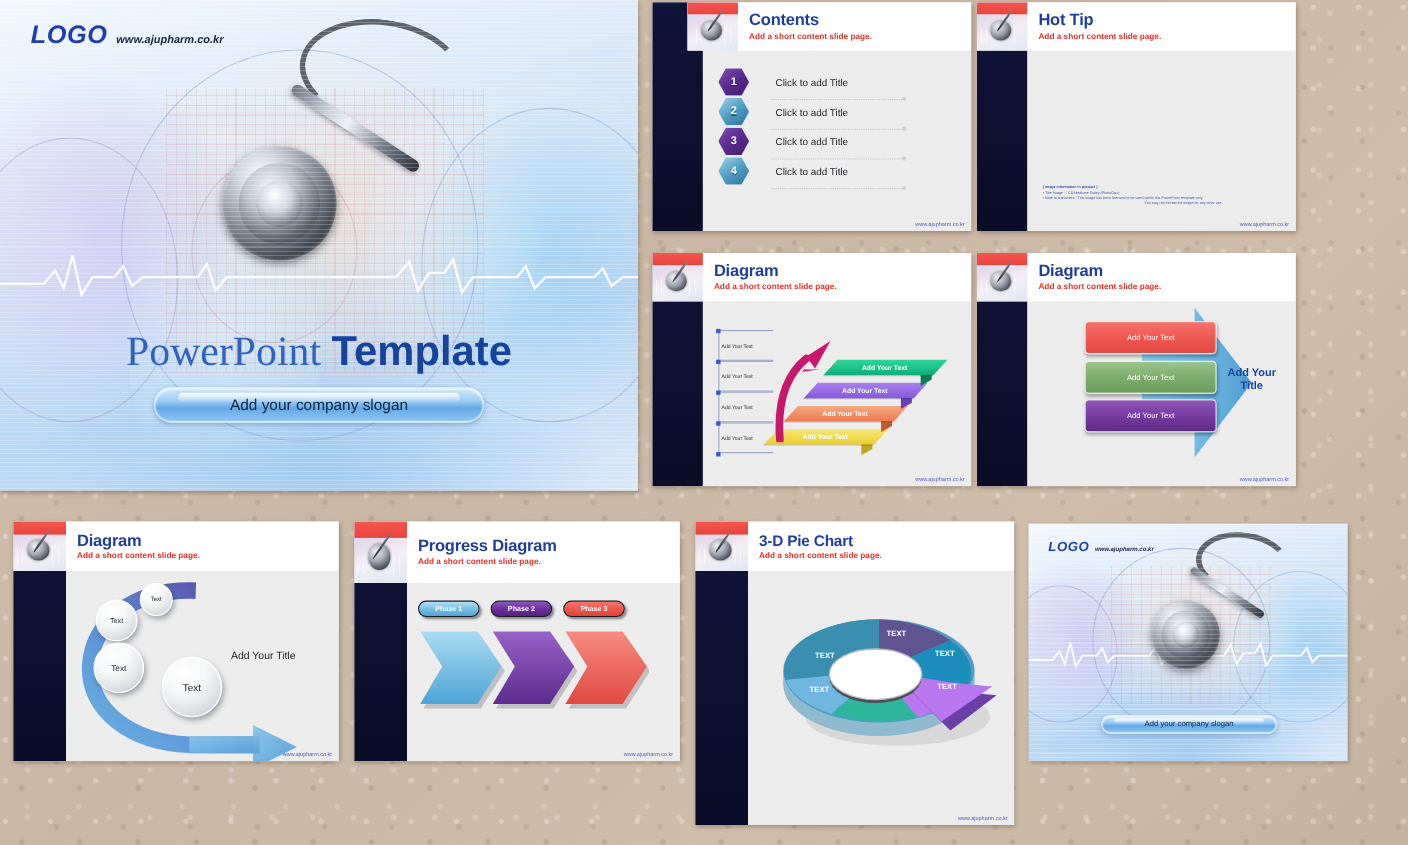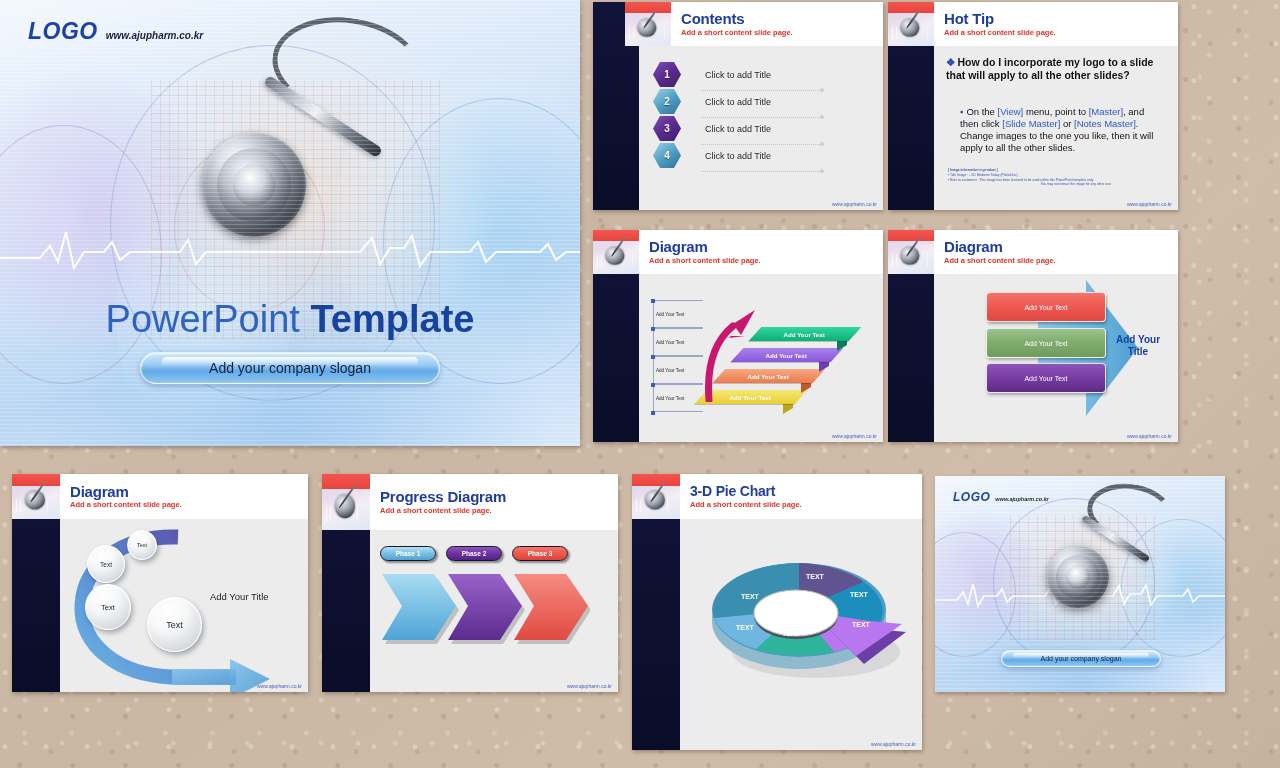--- a/index.html
+++ b/index.html
@@ -214,21 +214,21 @@
     color: #16233f;
     font-weight: bold;
     font-style: italic;
   }
 
   .med-title {
     position: absolute;
     text-align: center;
     white-space: nowrap;
   }
-  .med-title .t1 { color: #2f63c2; font-weight: normal; }
+  .med-title .t1 { color: #2f63c2; font-weight: normal; font-family: Liberation Serif, serif; }
   .med-title .t2 { color: #16439e; font-weight: bold; }
   .med-title .ty {
     color: #5d3a9e;
     font-weight: bold;
     text-shadow: 0 0 4px rgba(255,255,255,.9), 1px 1px 0 rgba(255,255,255,.7);
     letter-spacing: 1px;
   }
 
   .slogan-pill {
     position: absolute;
@@ -505,27 +505,21 @@
       <div class="hdr-thumb" style="width:46px;">
         <div class="scope"></div>
         <div class="wave"></div>
       </div>
       <div class="hdr-text">
         <div class="hdr-title" style="font-size:15px;">Hot Tip</div>
         <div class="hdr-sub" style="font-size:7.5px; margin-top:2px;">Add a short content slide page.</div>
       </div>
     </div>
 
-    <div class="tip-q" style="left:58px; top:54px; width:216px; font-size:10.5px;">
-      <span class="dia">❖</span><span>How do I incorporate my logo to a slide that will apply to all the other slides?</span>
-    </div>
-
-    <div class="tip-b" style="left:72px; top:104px; width:196px; font-size:9.5px;">
-      <span class="bullet">▪</span><span>On the <span class="kw">[View]</span> menu, point to <span class="kw">[Master]</span>, and then click <span class="kw">[Slide Master]</span> or <span class="kw">[Notes Master]</span>. Change images to the one you like, then it will apply to all the other slides.</span>
-    </div>
+
 
     <div class="tip-fine" style="left:60px; top:166px; width:222px; font-size:3.3px;">
       <span class="hdr">[ Image information in product ]</span><br>
       <span>▪ Title Image  : - CD Medicine Today (PhotoDisc)</span><br>
       <span>▪ Note to customers : This image has been licensed to be used within this PowerPoint template only.</span>
       <span class="ctr">You may not extract the image for any other use.</span>
     </div>
 
     <div class="slide-footer" style="font-size:5px;">www.ajupharm.co.kr</div>
   </div>

